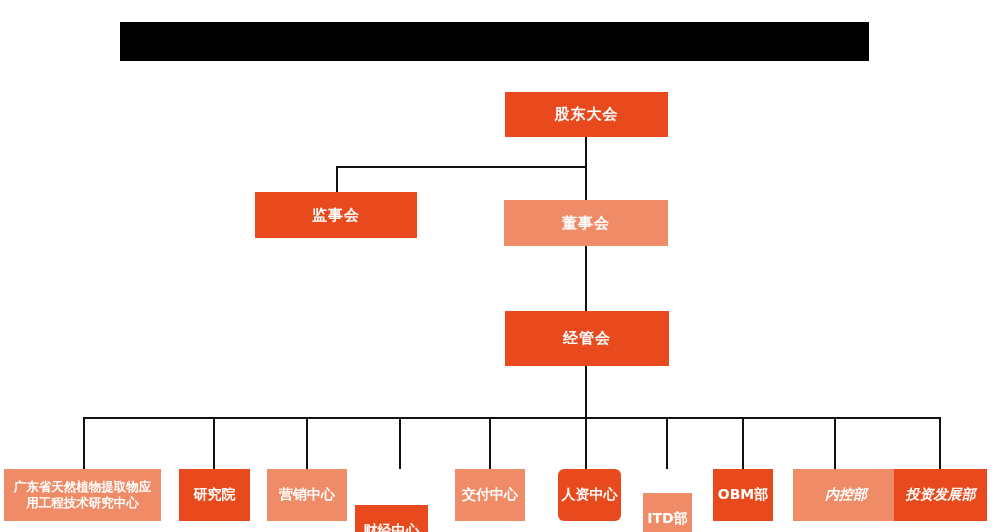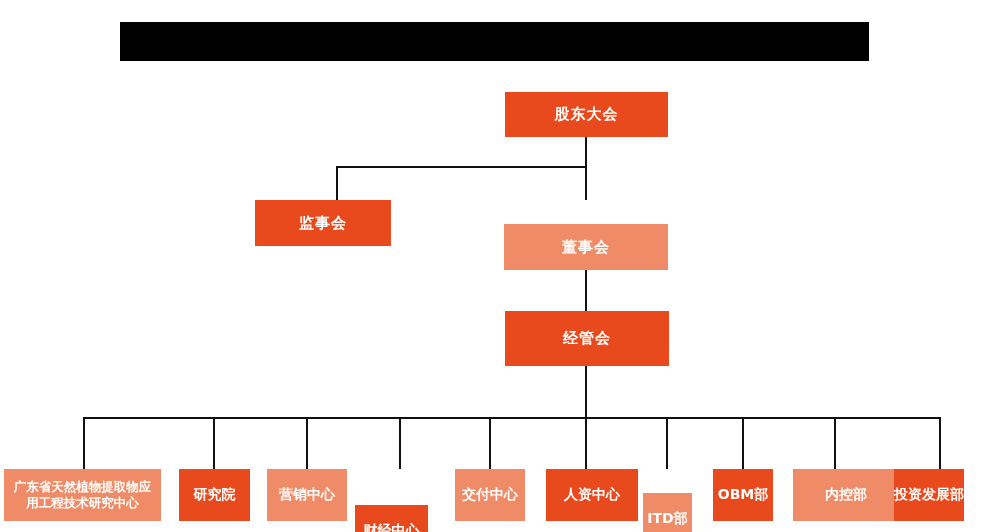--- a/index.html
+++ b/index.html
@@ -26,35 +26,35 @@
   .secondary{background:#ef8b66;}
   .lvl{font-size:15px;letter-spacing:1px;}
   .dept{top:469px;height:52px;font-size:14px;}
   .dept.small{font-size:12.5px;line-height:1.3;padding:0 4px;}
   .line{position:absolute;background:#111111;}
   .line.v{width:2px;}
   .line.h{height:2px;}
 
   
   .n-shareholders{left:505px;top:92px;width:163px;height:45px;}
-  .n-supervisory{left:255px;top:200px;width:136px;height:46px;}
-  .n-board{left:504px;top:200px;width:164px;height:46px;margin-top:24px;}
+  .n-supervisory{left:255px;top:192px;width:162px;height:46px;}
+  .n-board{left:504px;top:200px;width:164px;height:46px;}
   .n-management{left:505px;top:311px;width:164px;height:55px;}
 
   
   .d0{left:4px;width:157px;}
   .d1{left:179px;width:71px;}
   .d2{left:267px;width:80px;text-align:right;}
   .d3{left:355px;width:73px;margin-top:36px;}
   .d4{left:455px;width:70px;}
-  .d5{left:546px;width:92px;}
+  .d5{left:558px;width:63px;border-radius:6px;}
   .d6{left:643px;width:49px;margin-top:24px;}
   .d7{left:713px;width:60px;}
-  .d8{left:793px;width:106px;}
-  .d9{left:894px;width:70px;}
+  .d8{left:793px;width:106px;font-style:italic;}
+  .d9{left:894px;width:93px;font-style:italic;}
 
   
   .c-root{left:585px;top:137px;height:31px;}
   .c-branch{left:336px;top:166px;width:251px;}
   .c-sup-drop{left:336px;top:167px;height:33px;}
   .c-board-drop{left:585px;top:167px;height:33px;}
   .c-board-mgmt{left:585px;top:246px;height:65px;}
   .c-mgmt-dist{left:585px;top:358px;height:60px;}
   .c-dist{left:83px;top:417px;width:858px;}
   .c-d0{left:83px;top:418px;height:51px;}

